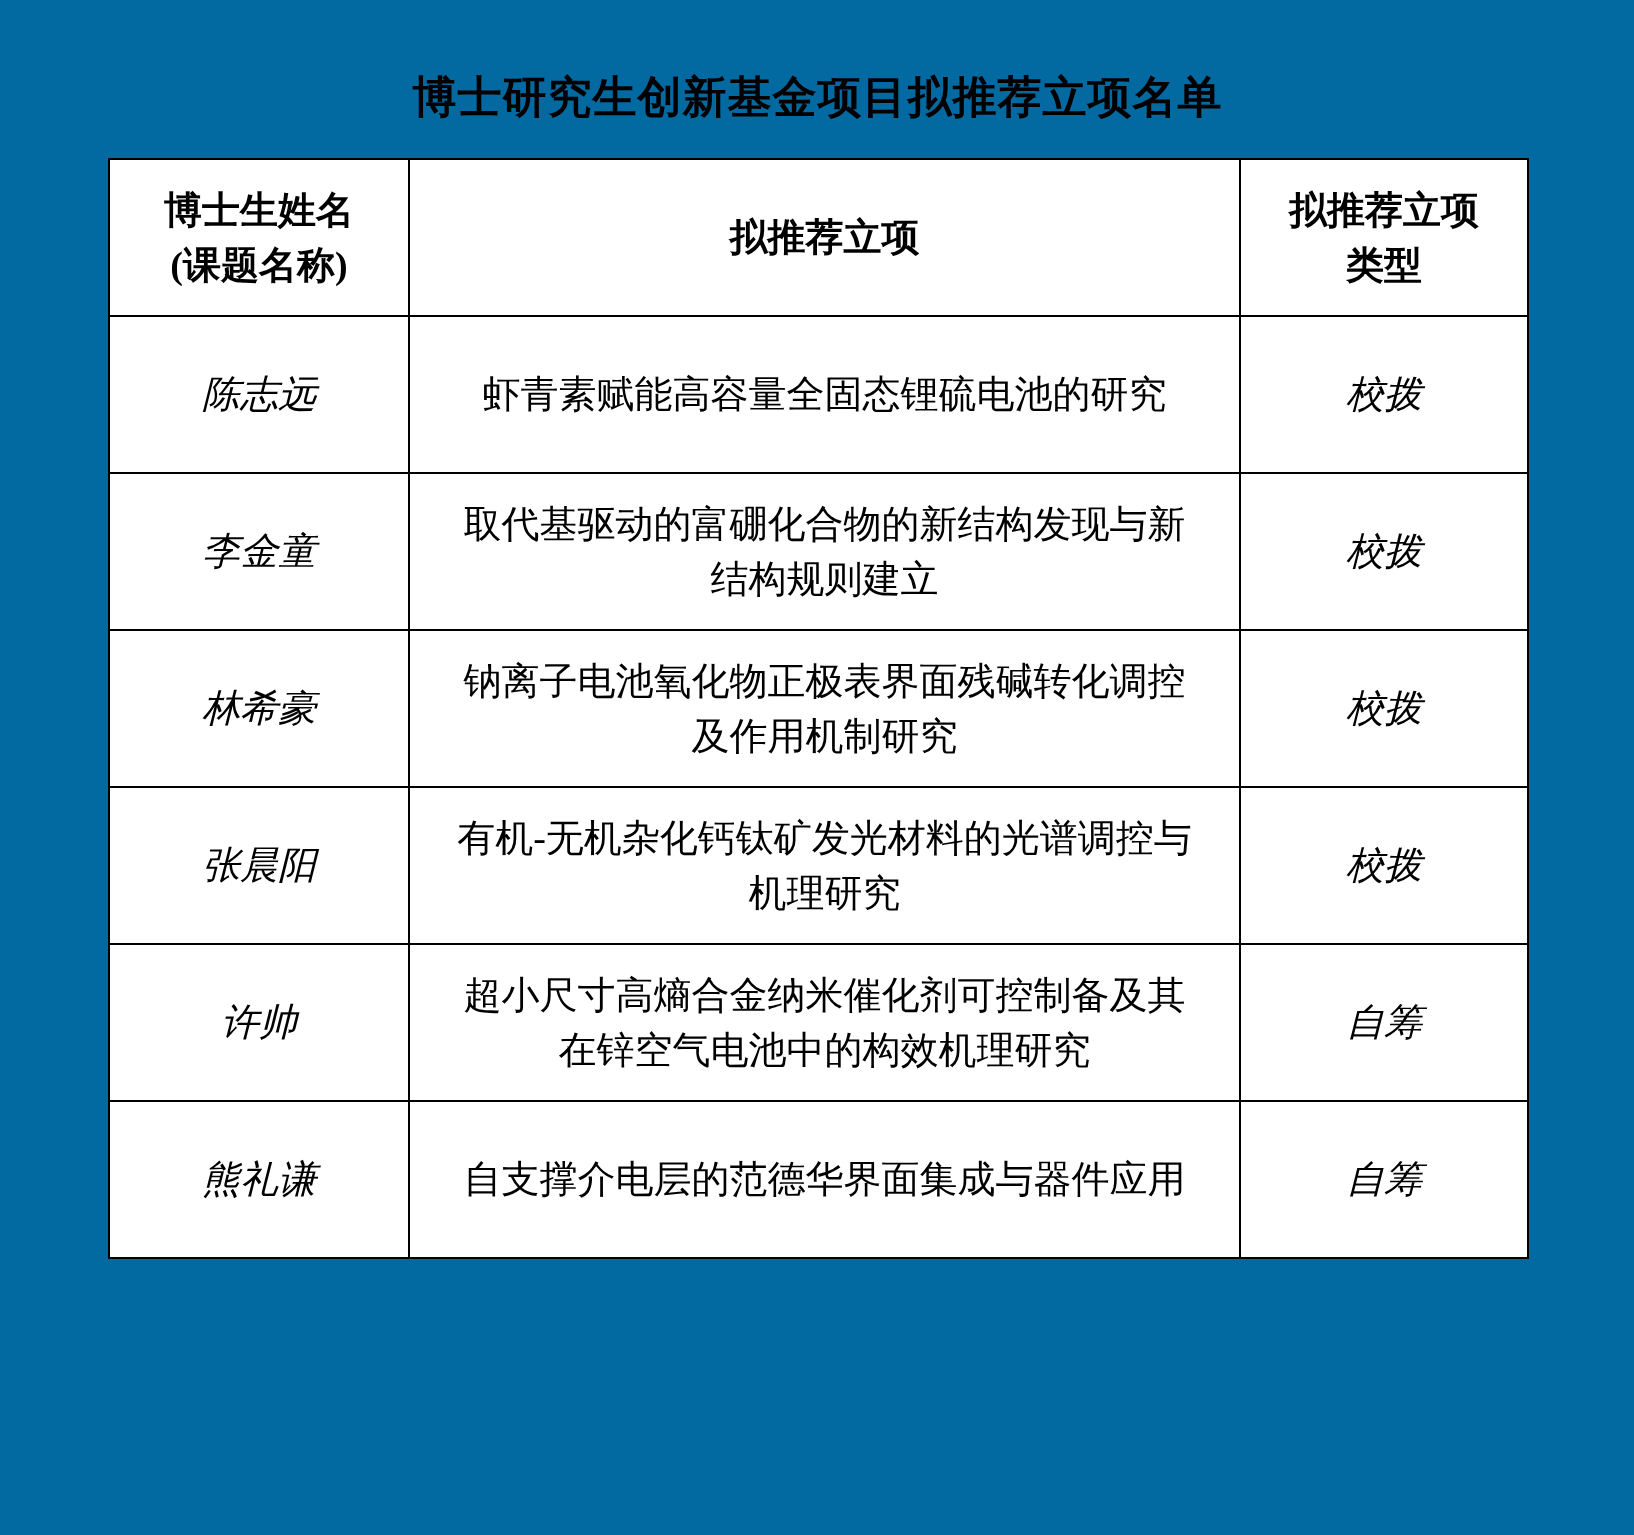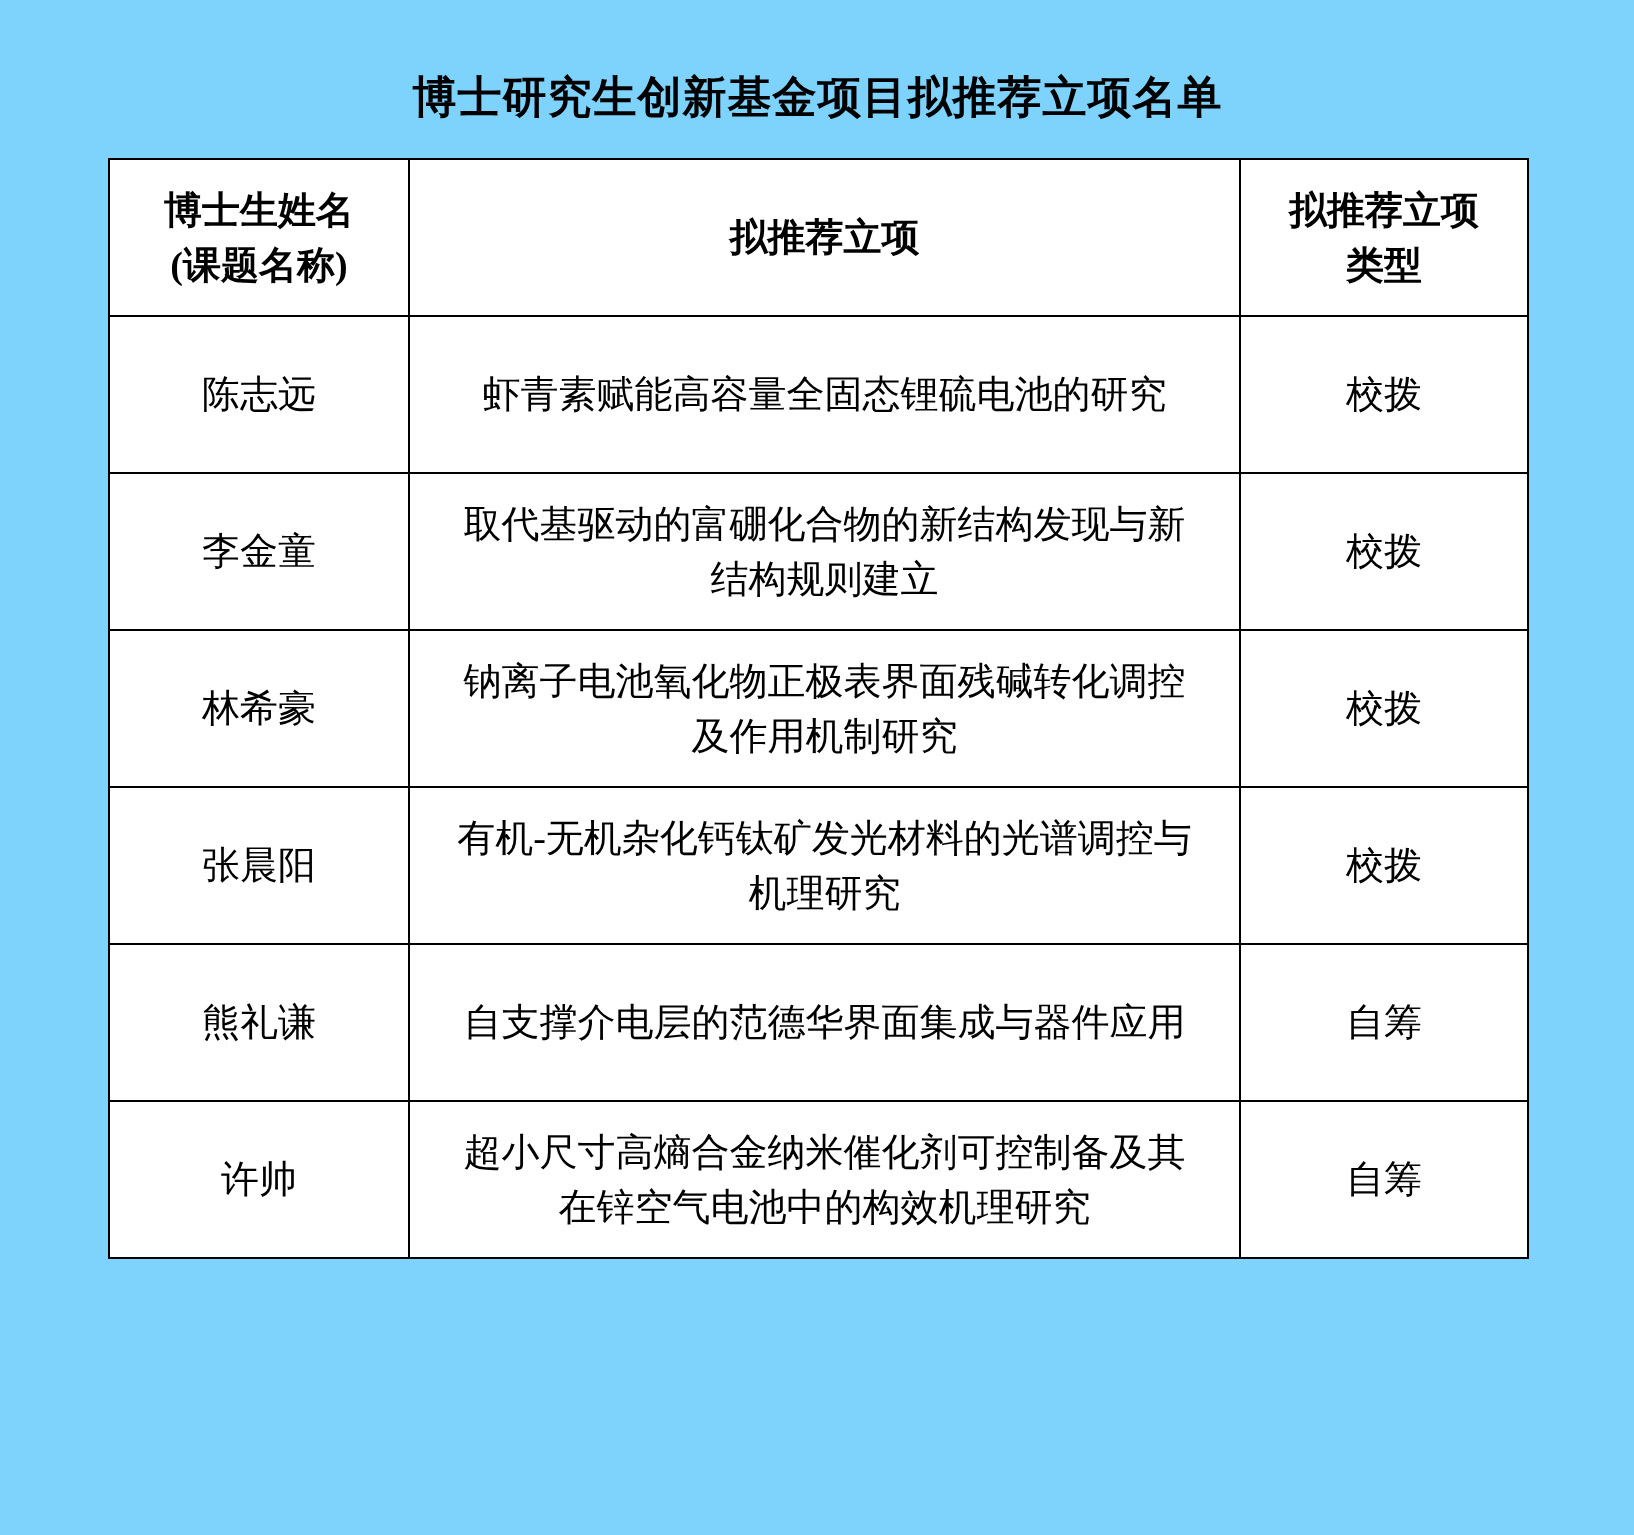--- a/index.html
+++ b/index.html
@@ -5,21 +5,21 @@
   * { margin: 0; padding: 0; box-sizing: border-box; }
   html, body {
     background: #ffffff;
     font-family: "Liberation Serif", "DejaVu Serif", serif;
     color: #000000;
   }
   .page {
     position: relative;
     width: 1634px;
     height: 1535px;
-    background: #7dd3fc;
+    background: #0369a1;
     overflow: hidden;
   }
   .doc-title {
     padding-top: 72px;
     width: 1419px;
     margin-left: 108px;
     text-align: center;
     font-size: 44px;
     line-height: 52px;
     font-weight: 700;
@@ -42,21 +42,21 @@
     vertical-align: middle;
     text-align: center;
     font-size: 38px;
     line-height: 55px;
     font-weight: 400;
     background: #ffffff;
   }
   .project-table th { font-weight: 700; }
   .project-table td.cell-title { padding: 0 45px; margin-left: 24px; }
   .project-table td.cell-name,
-  .project-table td.cell-type  { padding: 0 10px; }
+  .project-table td.cell-type  { padding: 0 10px; font-style: italic; }
 </style>
 </head>
 <body>
 
 <div class="page">
 
   <div class="doc-title">博士研究生创新基金项目拟推荐立项名单</div>
 
   <table class="project-table">
     <colgroup>
@@ -94,25 +94,25 @@
         <td class="cell-name">林希豪</td>
         <td class="cell-title">钠离子电池氧化物正极表界面残碱转化调控及作用机制研究</td>
         <td class="cell-type">校拨</td>
       </tr>
       <tr>
         <td class="cell-name">张晨阳</td>
         <td class="cell-title">有机-无机杂化钙钛矿发光材料的光谱调控与机理研究</td>
         <td class="cell-type">校拨</td>
       </tr>
       <tr>
-        <td class="cell-name">熊礼谦</td>
-        <td class="cell-title">自支撑介电层的范德华界面集成与器件应用</td>
+        <td class="cell-name">许帅</td>
+        <td class="cell-title">超小尺寸高熵合金纳米催化剂可控制备及其在锌空气电池中的构效机理研究</td>
         <td class="cell-type">自筹</td>
       </tr>
       <tr>
-        <td class="cell-name">许帅</td>
-        <td class="cell-title">超小尺寸高熵合金纳米催化剂可控制备及其在锌空气电池中的构效机理研究</td>
+        <td class="cell-name">熊礼谦</td>
+        <td class="cell-title">自支撑介电层的范德华界面集成与器件应用</td>
         <td class="cell-type">自筹</td>
       </tr>
     </tbody>
   </table>
 
 </div>
 
 </body></html>

